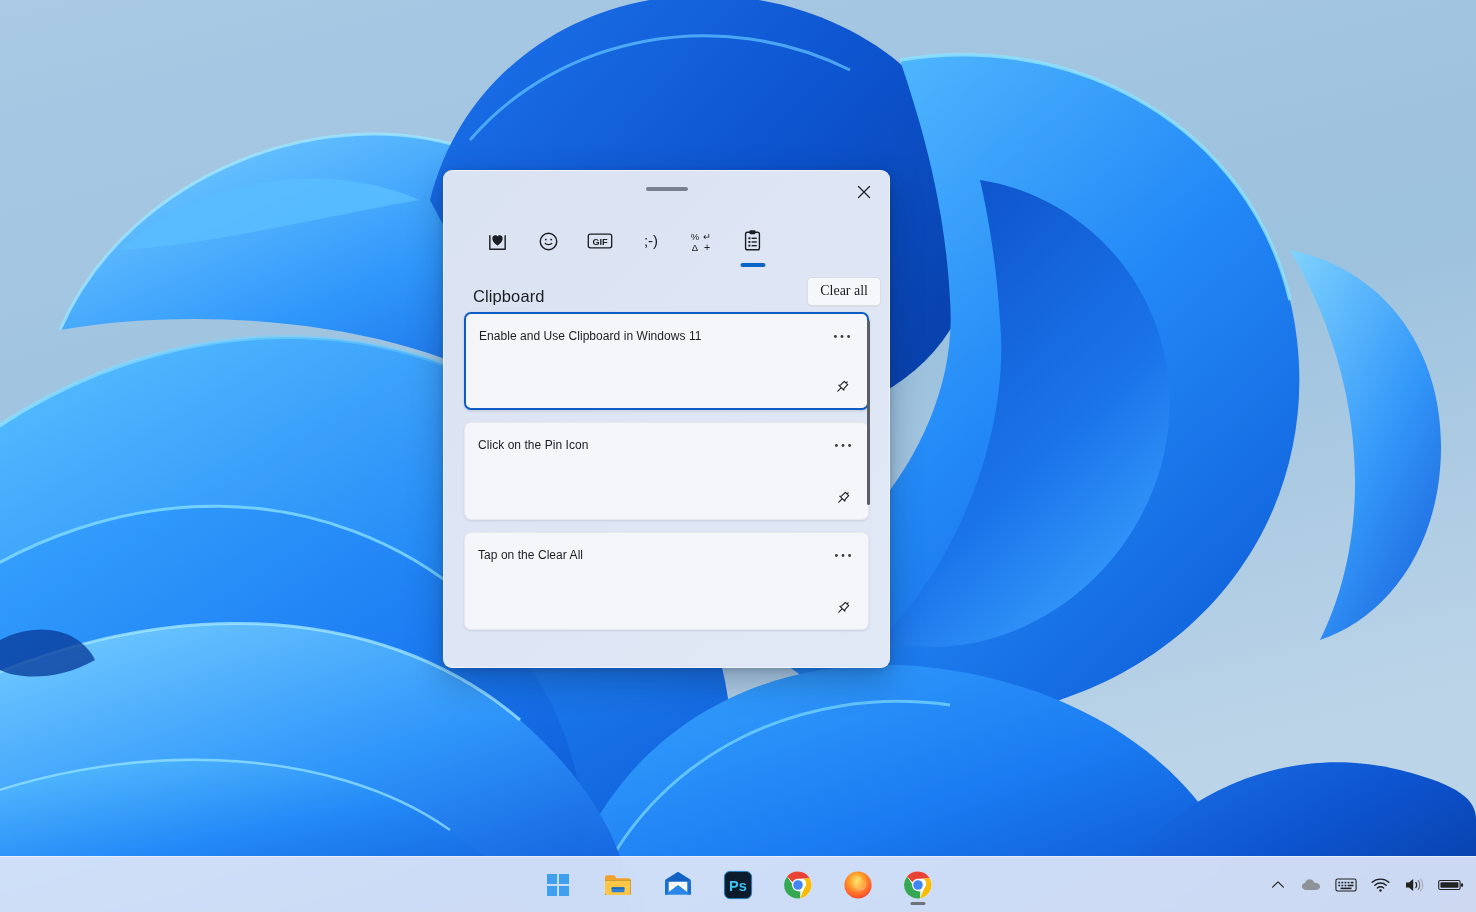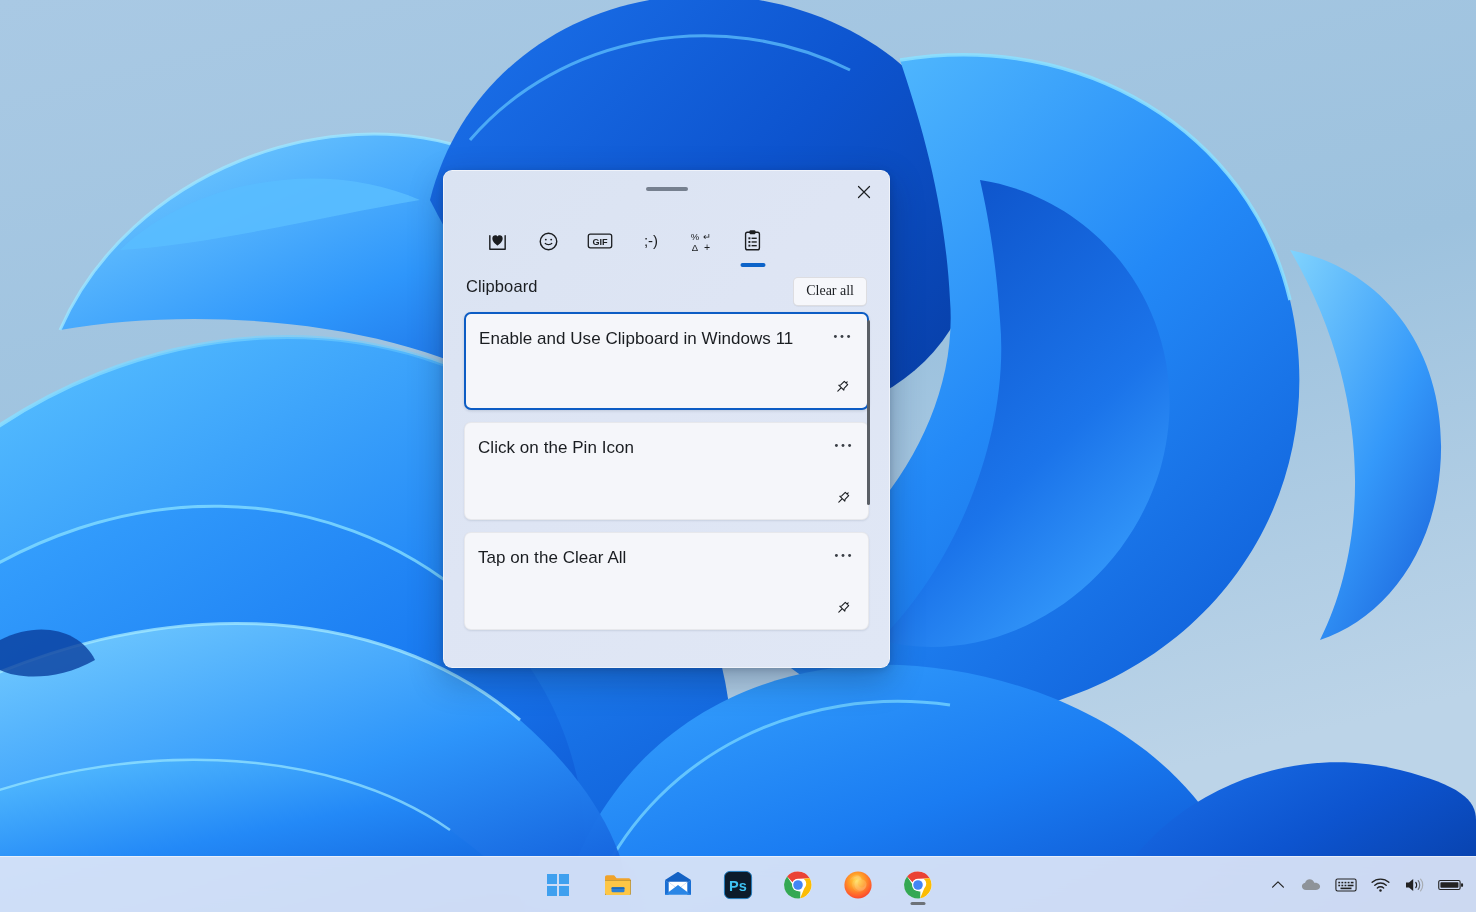--- a/index.html
+++ b/index.html
@@ -62,22 +62,23 @@
   .tab .glyph{ color:#1b1d20; display:flex; align-items:center; justify-content:center; height:28px;}
   .tab .underline{
     position:absolute; bottom:2px; left:50%; transform:translateX(-50%);
     width:25px; height:4px; border-radius:3px; background:#0c63c9;
     display:none;
   }
   .tab.selected .underline{ display:block; }
 
   
   .list-header{
-    display:flex; align-items:flex-start; justify-content:space-between;
-    padding:8px 22px 6px 22px;
+    display:flex; align-items:flex-end; justify-content:space-between;
+    padding:8px 8px 6px 22px;
+    margin-left:7px;
   }
   .list-title{ font-size:16.5px; color:#1a1d21; letter-spacing:.1px; }
   .clear-all-btn{
     background:#f6f7fb;
     border:1px solid rgba(0,0,0,.10);
     border-radius:5px;
     padding:5px 12px 6px 12px;
     font-size:14px; color:#1a1d21;
     cursor:pointer;
     font-family:Liberation Serif, serif;
@@ -111,21 +112,21 @@
     border:1px solid rgba(0,0,0,.055);
     box-shadow:0 1px 2px rgba(10,25,60,.10);
     cursor:pointer;
   }
   .clip-card.selected{
     border:2px solid #0c5cc4;
     box-shadow:0 1px 3px rgba(10,25,60,.14);
   }
   .clip-text{
     position:absolute; left:13px; top:15px;
-    font-size:17px; color:#1a1d21;
+    font-size:12px; color:#1a1d21;
     max-width:340px; white-space:nowrap; overflow:hidden;
     letter-spacing:.05px;
   }
   .clip-more{
     position:absolute; right:10px; top:8px;
     width:30px; height:28px;
     display:flex; align-items:center; justify-content:center;
     color:#3a3f46; font-size:17px; letter-spacing:1.6px;
     border-radius:4px; cursor:pointer;
     line-height:8px;

